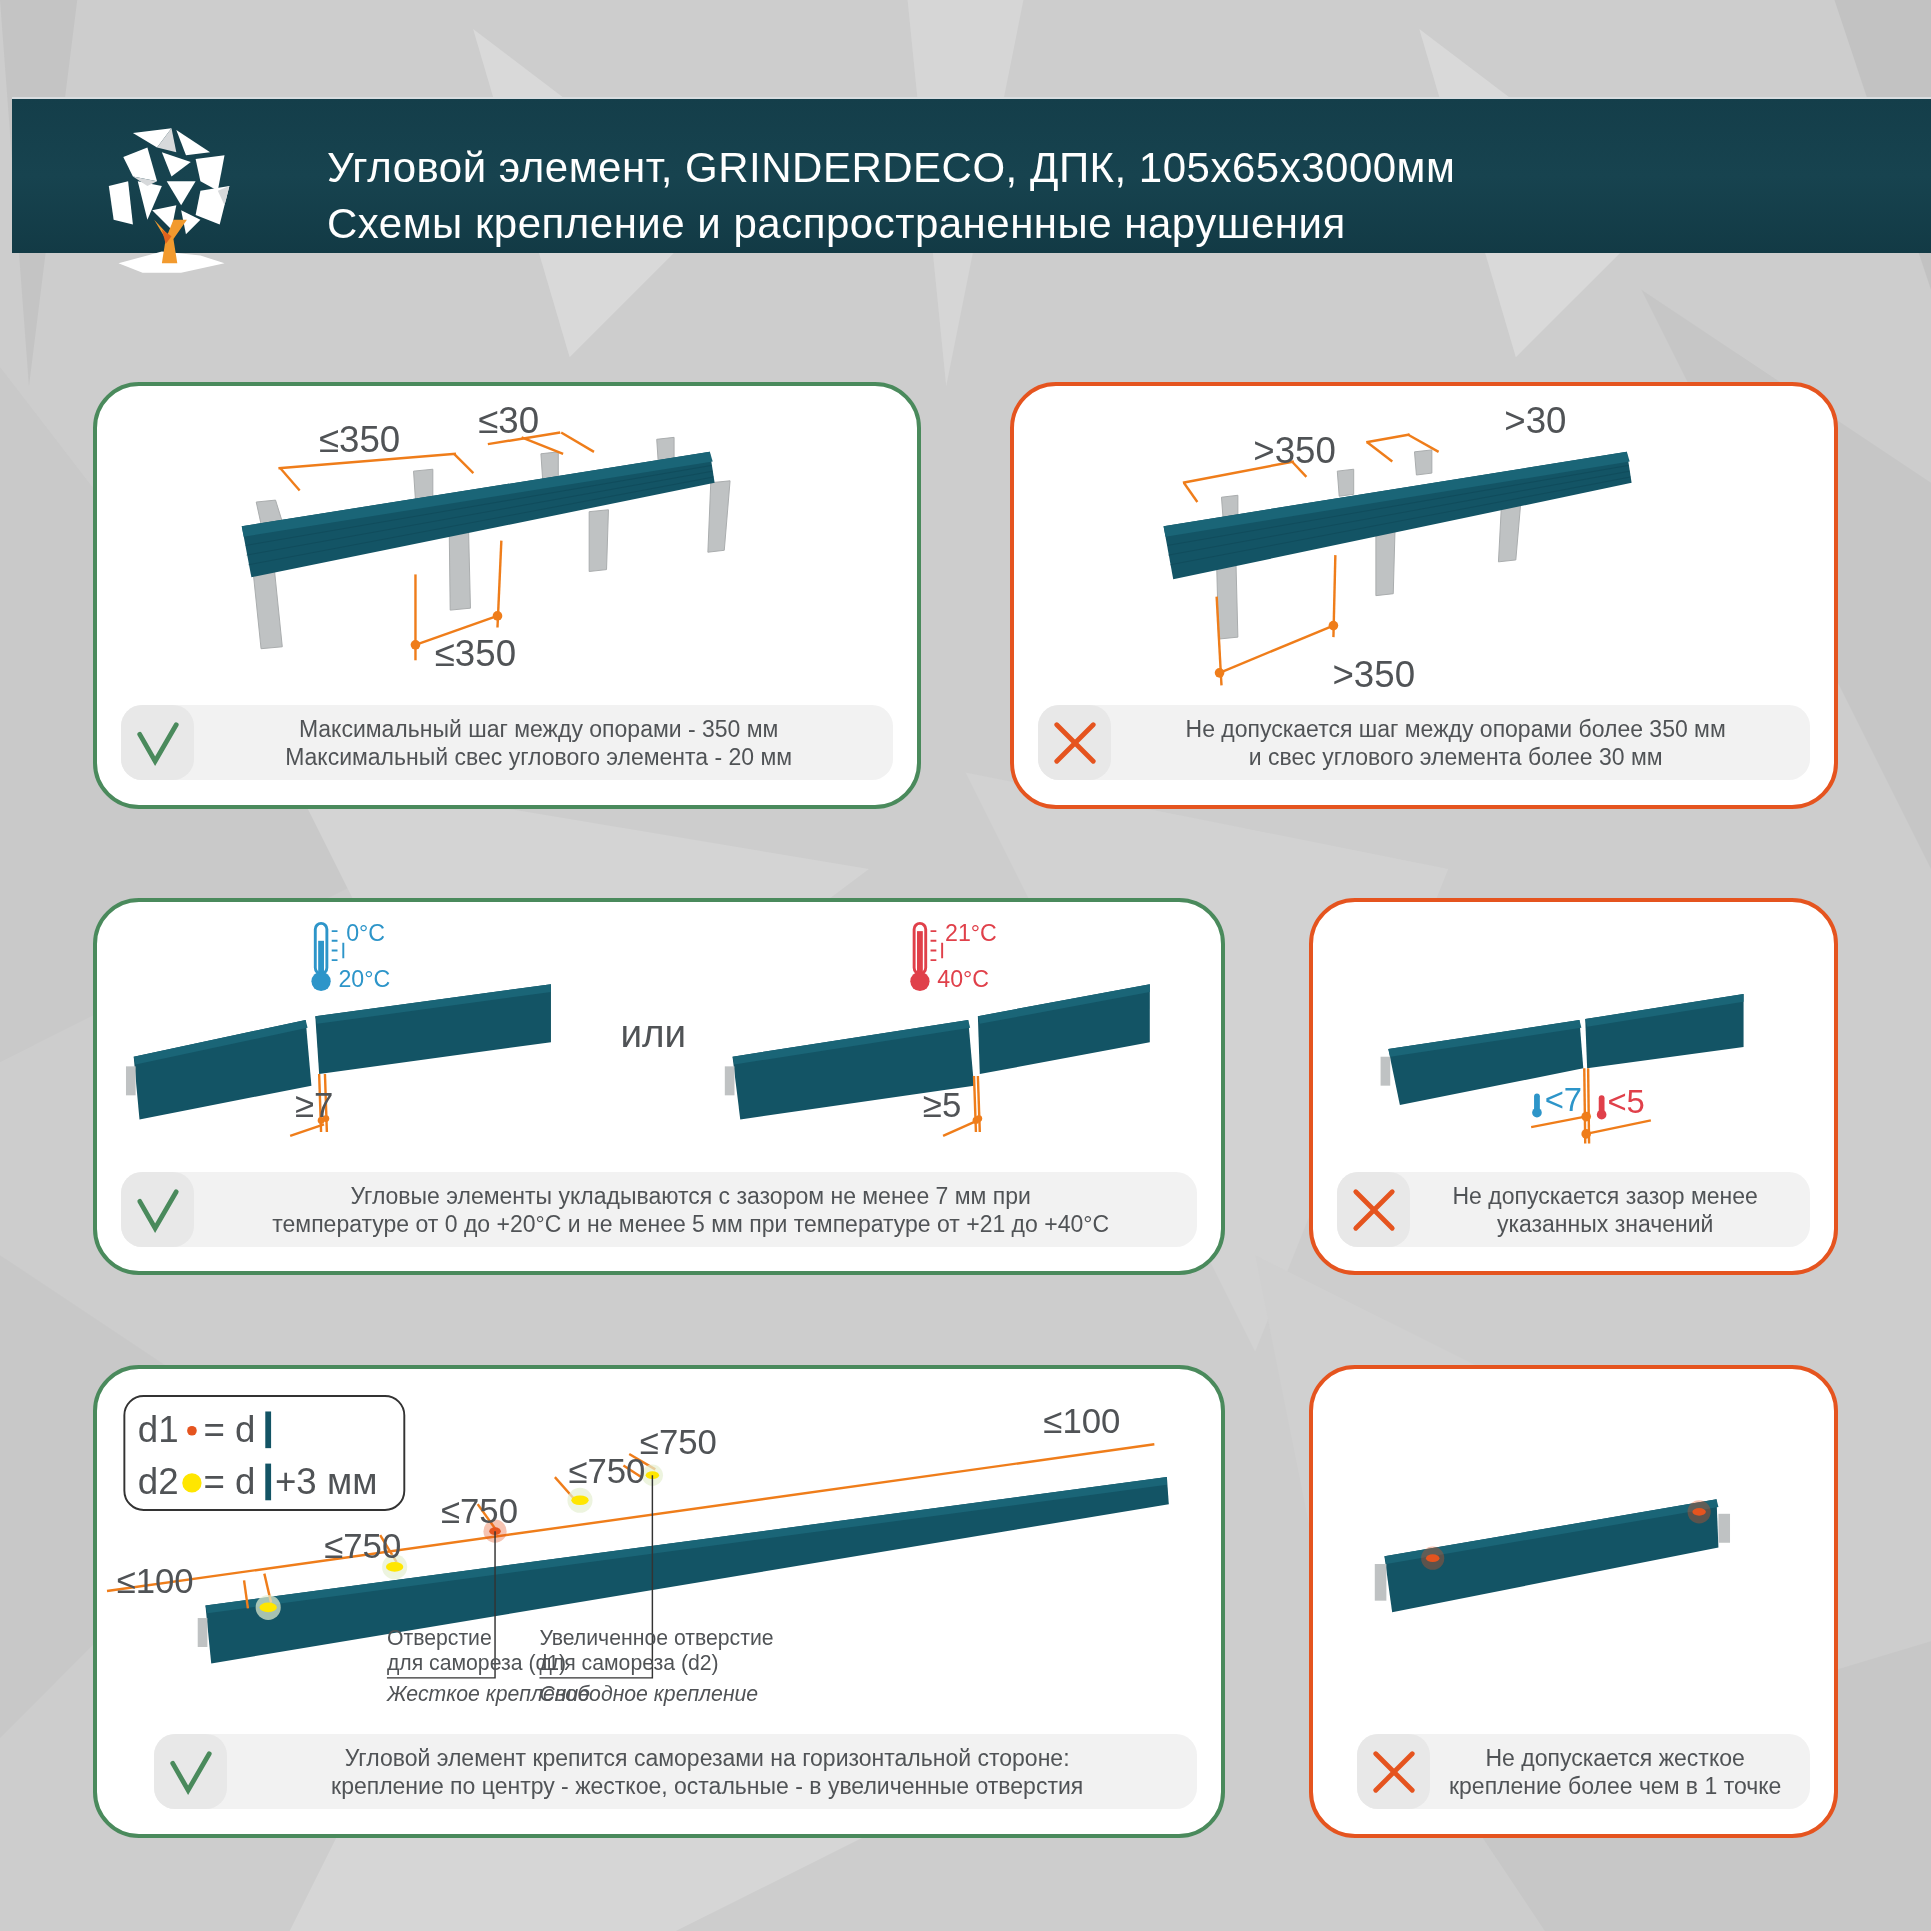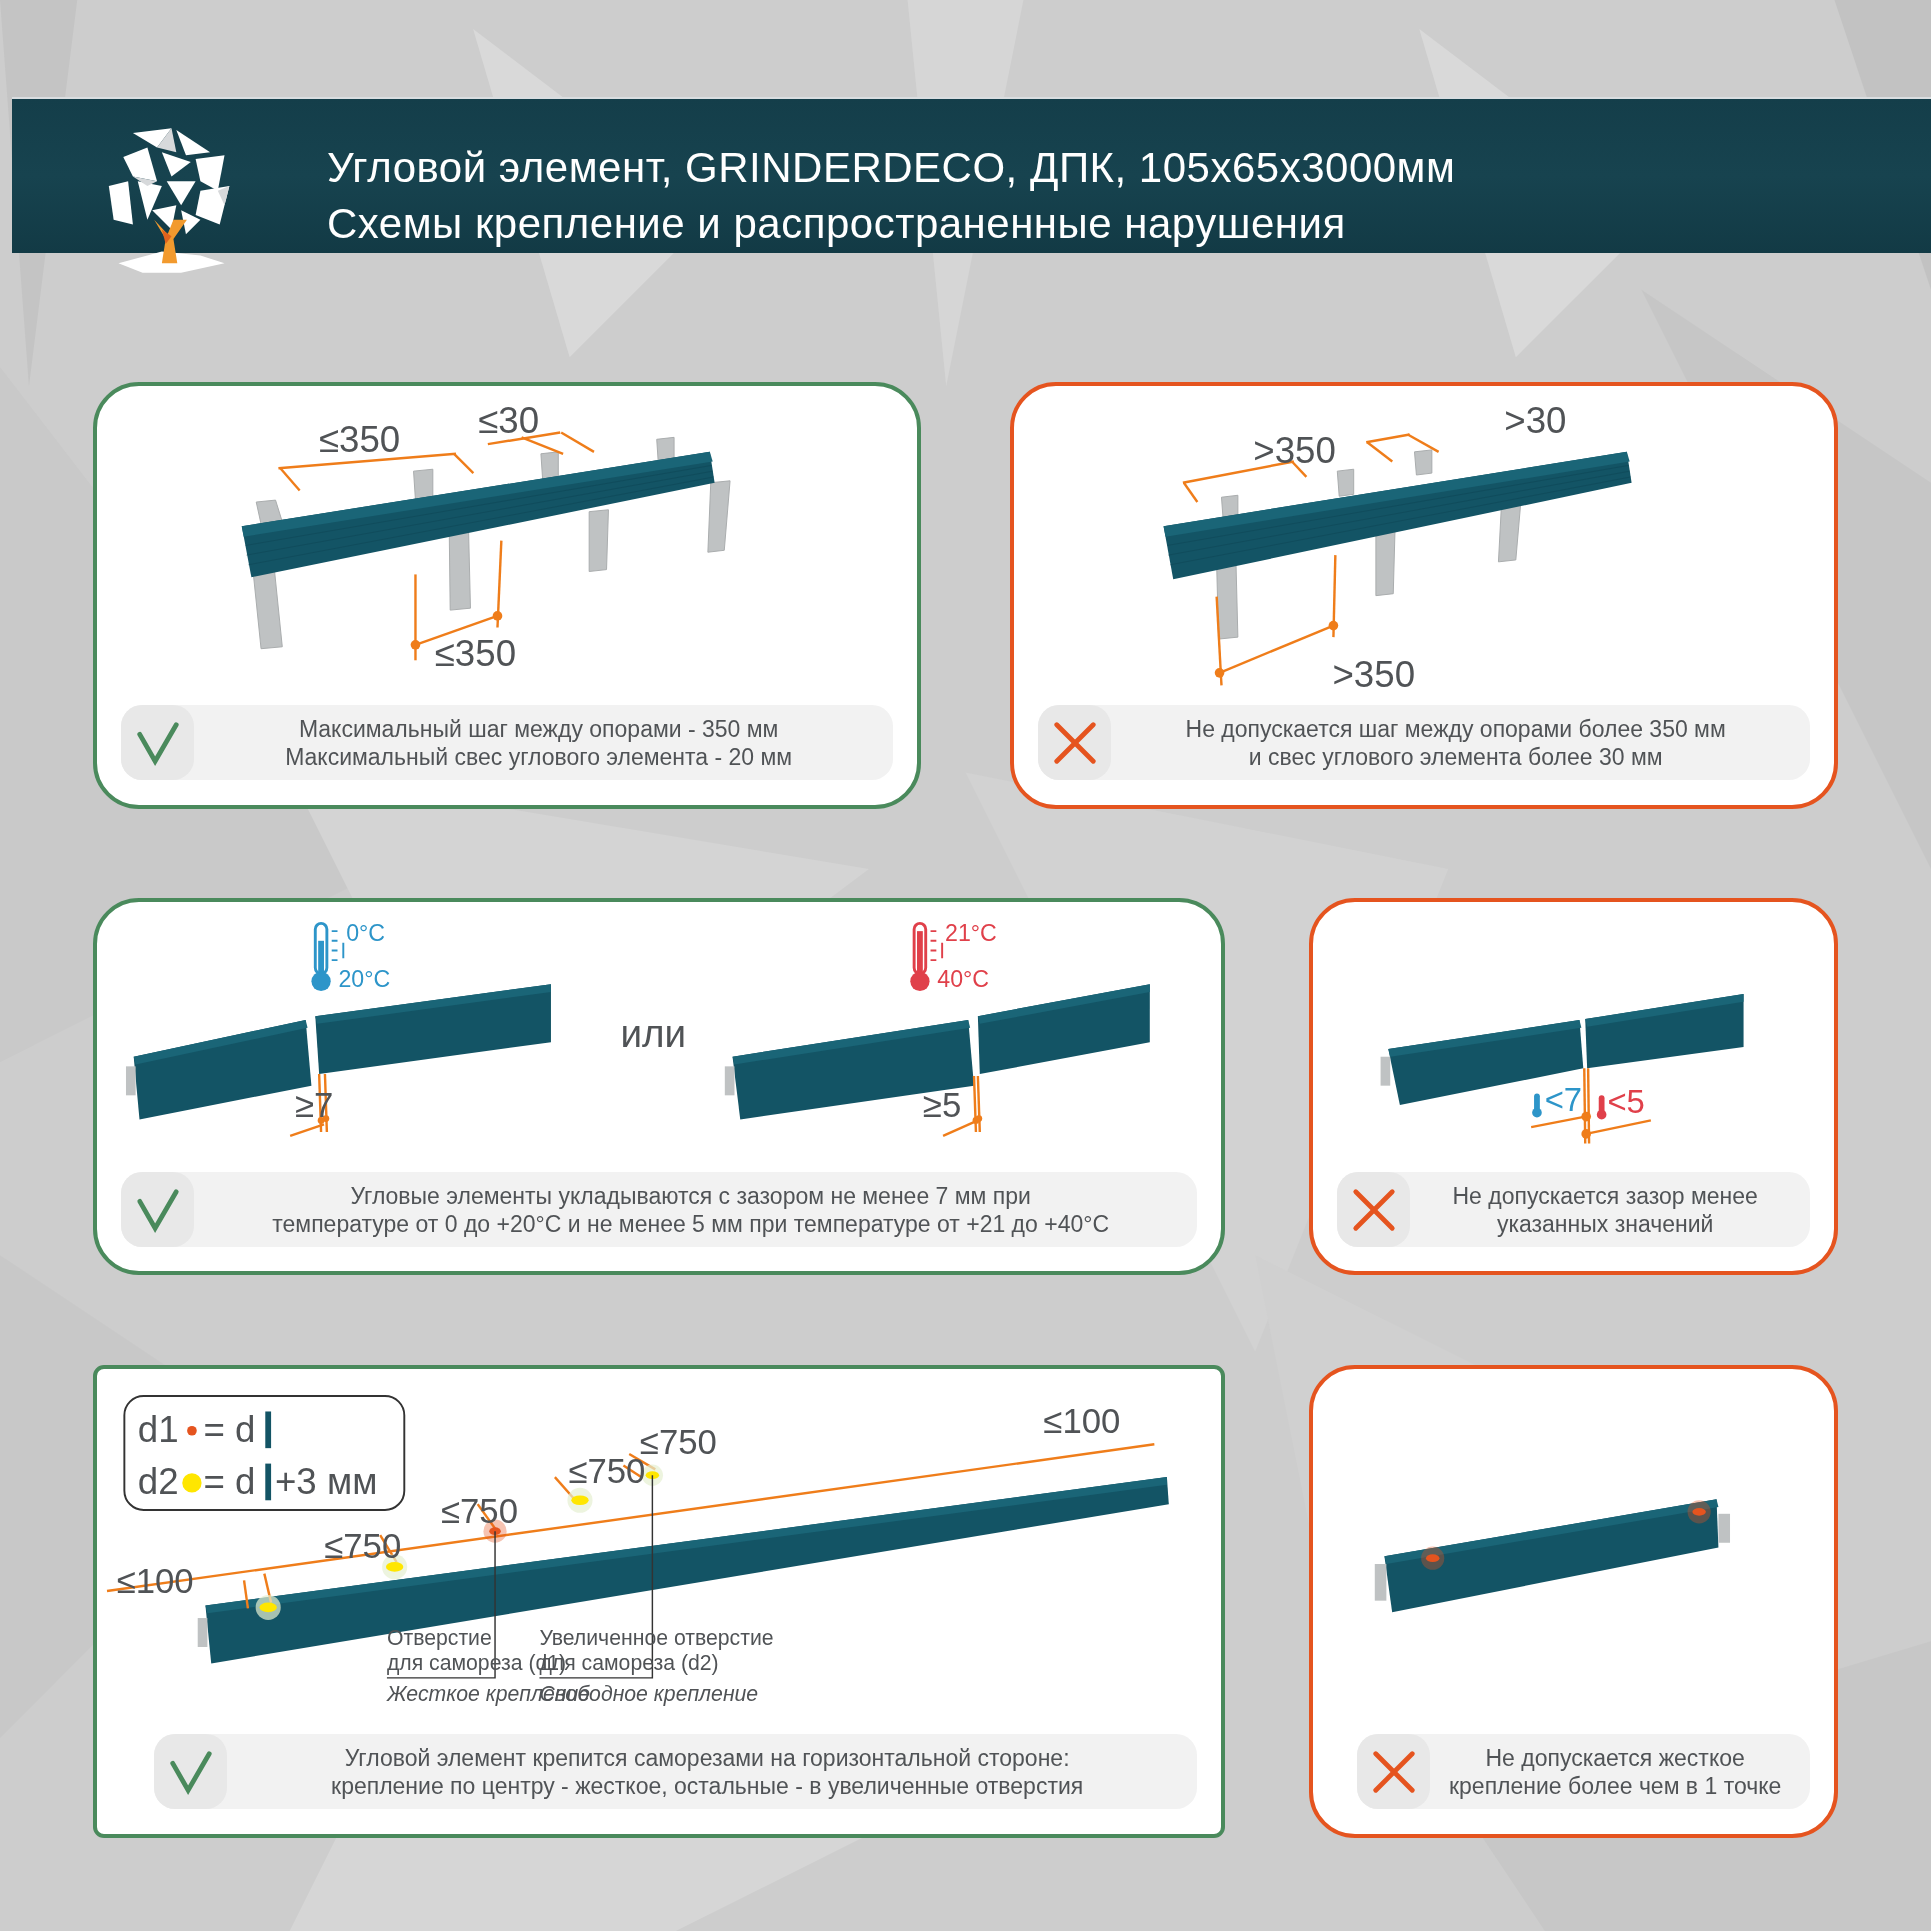--- a/index.html
+++ b/index.html
@@ -307,21 +307,21 @@
           </g>
         </svg>
     </div>
     <div class="text">
       <div>Не допускается зазор менее</div>
       <div>указанных значений</div>
     </div>
   </div>
 </div>
 
-<div class="panel" style="left:93px; top:1365px; width:1132px; height:473px;border-radius:11px;">
+<div class="panel" style="left:93px; top:1365px; width:1132px; height:473px;">
   <svg class="scene" width="1132" height="473" viewBox="0 0 1172 490">
 
     <rect x="28" y="28" width="290" height="118" rx="20" fill="#fff" stroke="#333" stroke-width="2"></rect>
     <text class="lbl" x="42" y="76" font-size="38">d1</text>
     <circle cx="98" cy="64" r="5" fill="#e5541f"></circle>
     <text class="lbl" x="110" y="76" font-size="38">= d</text>
     <rect x="174" y="44" width="6" height="38" fill="#135465"></rect>
     <text class="lbl" x="42" y="130" font-size="38">d2</text>
     <circle cx="98" cy="118" r="10" fill="#ffe600"></circle>
     <text class="lbl" x="110" y="130" font-size="38">= d</text>

